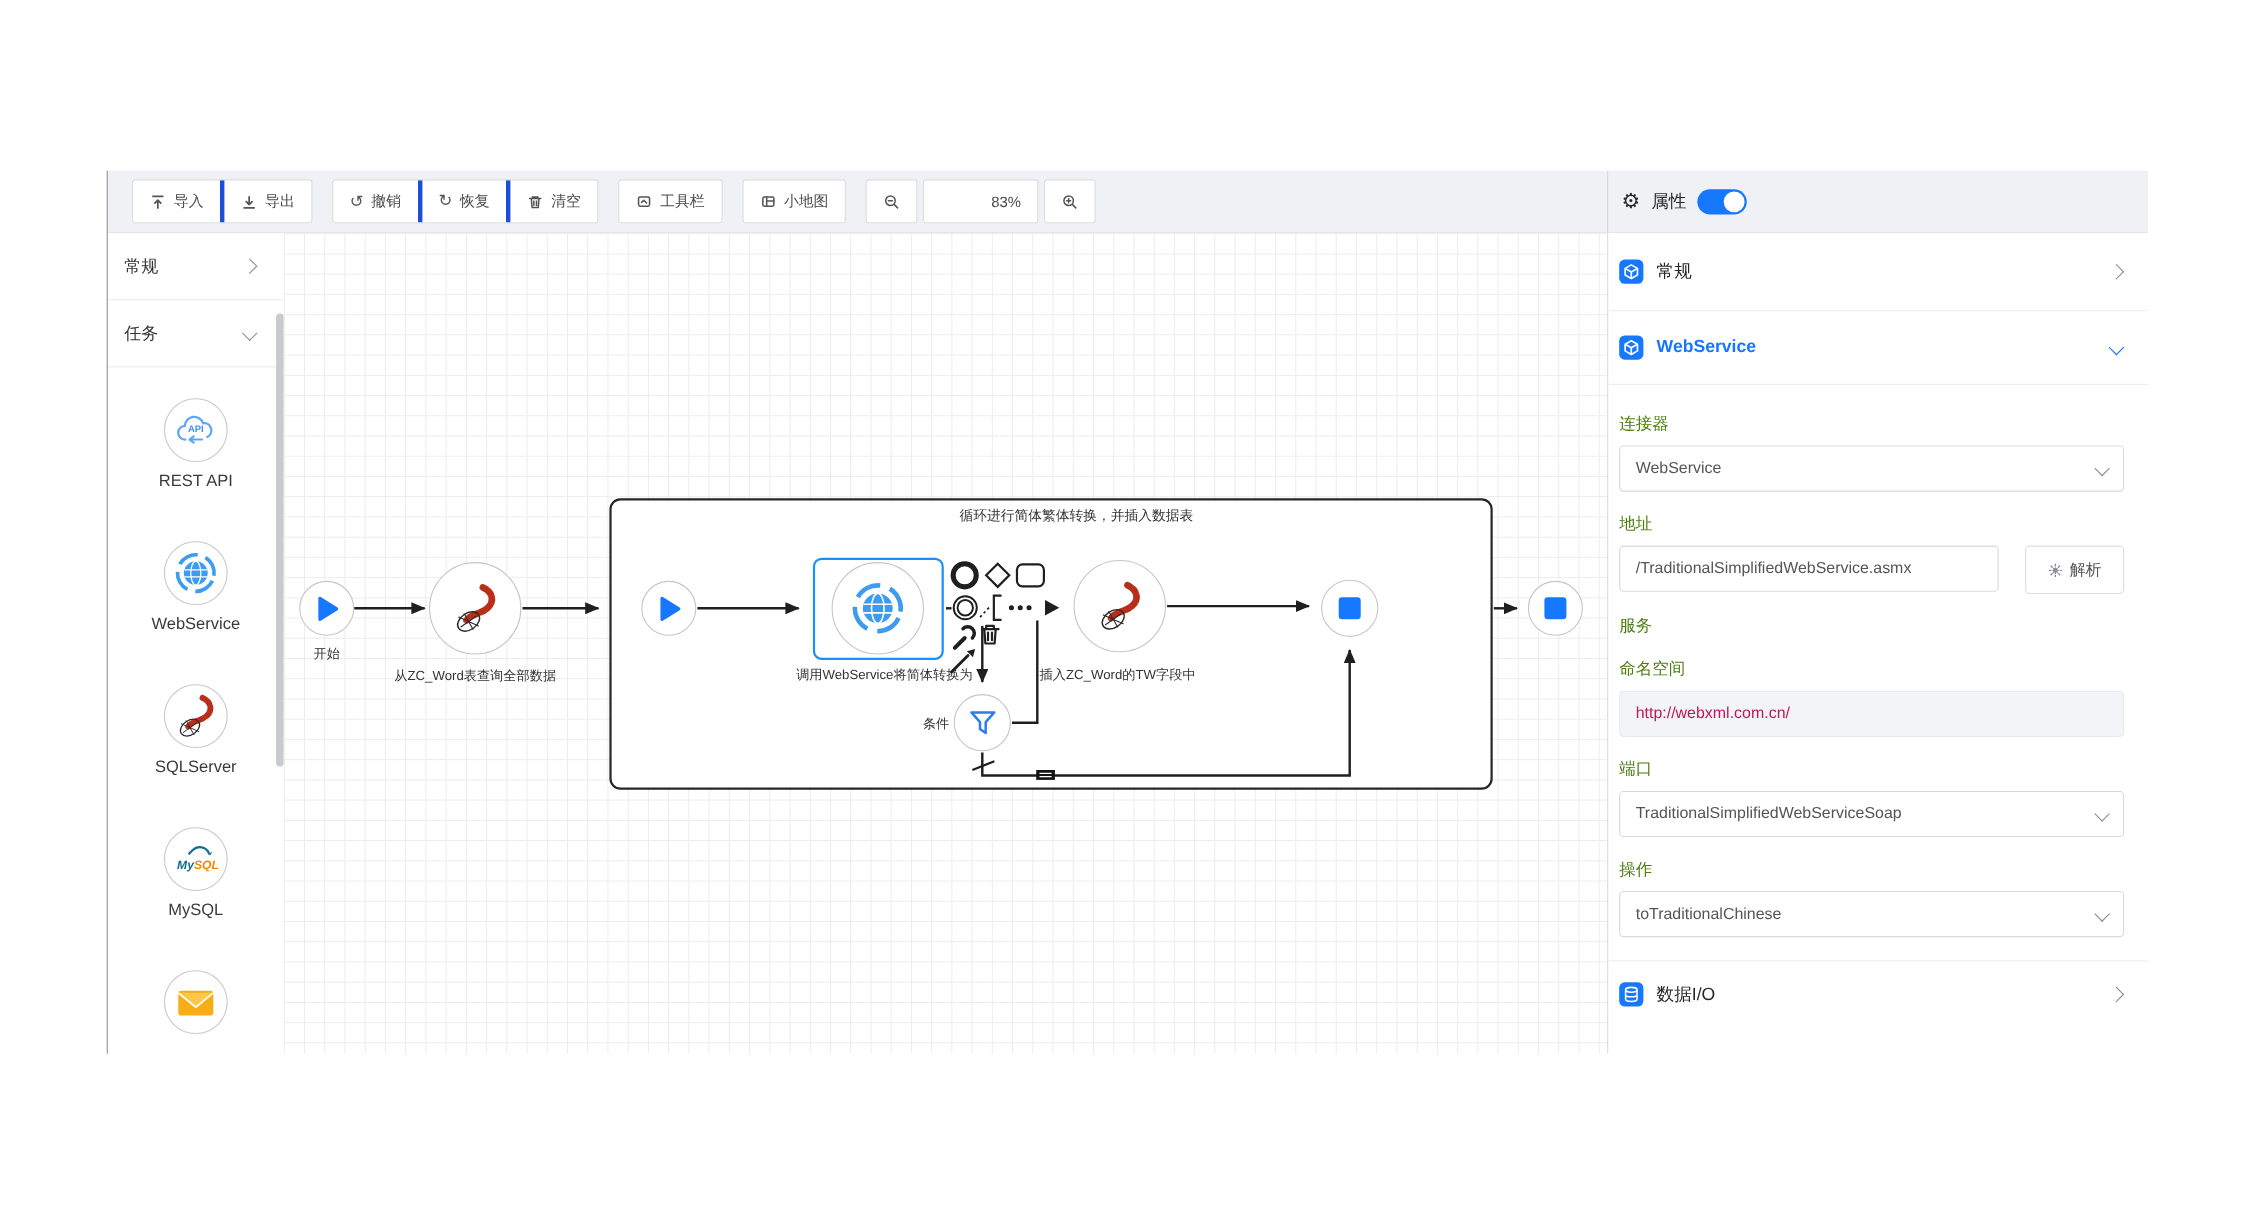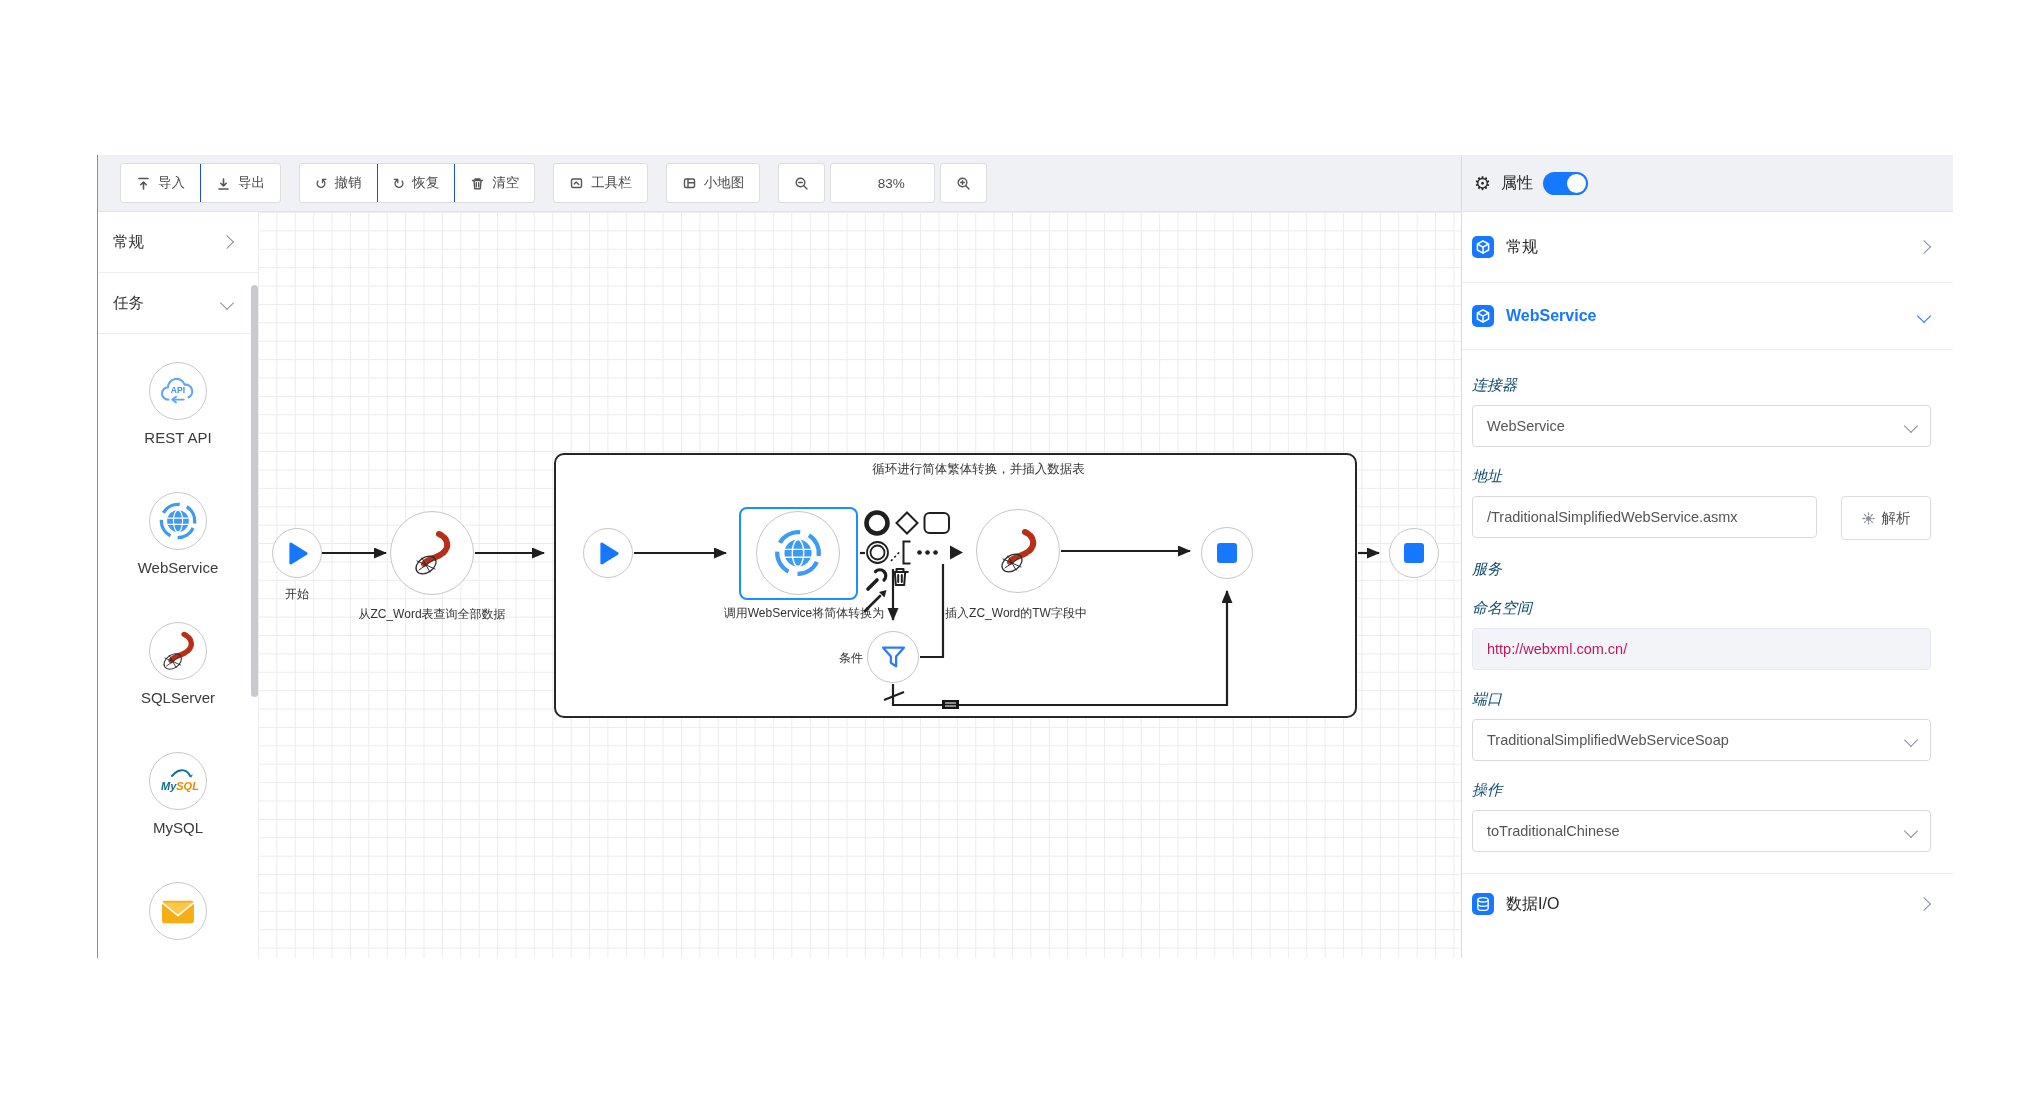--- a/index.html
+++ b/index.html
@@ -10,23 +10,23 @@
 
   
   .topbar{position:absolute;top:0;left:0;right:0;height:57px;background:#f0f1f4;
           border-bottom:1px solid #e2e3e6;display:flex;box-sizing:border-box;}
   .topbar-left{width:1363px;display:flex;align-items:center;padding-left:22px;box-sizing:border-box;flex:none;}
   .topbar-right{flex:1;border-left:1px solid #d6d8dc;display:flex;align-items:center;
                 padding-left:12px;gap:10px;box-sizing:border-box;}
   .tb-group{display:flex;background:#fff;border:1px solid #dcdddf;border-radius:3px;height:38px;
             align-items:stretch;margin-right:18px;}
   .tb-btn{display:flex;align-items:center;gap:7px;padding:0 15px;font-size:13.5px;color:#4a4a4a;cursor:pointer;justify-content:flex-end;}
-  .tb-btn + .tb-btn{border-left:1px solid #1d4ed8;}
+  .tb-btn + .tb-btn{border-left:4px solid #1d4ed8;font-family:Liberation Serif, serif;}
   .tb-solo{margin-right:5px;}
-  .tb-zoomval{width:56px;justify-content:center;padding-left:32px;}
+  .tb-zoomval{width:56px;padding-left:32px;}
   .uglyph{font-size:15px;line-height:1;color:#555;}
   .ticon{flex:none;display:block;}
 
   
   .sidebar{position:absolute;top:57px;left:0;width:160px;bottom:0;background:#fff;overflow:hidden;}
   .side-head{height:60px;display:flex;align-items:center;justify-content:space-between;
              padding:0 26px 0 15px;border-bottom:1px solid #ededed;font-size:15.5px;color:#333;cursor:pointer;}
   .pal-item{display:flex;flex-direction:column;align-items:center;margin-top:46px;cursor:grab;}
   .pal-item.first{margin-top:28px;}
   .pal-circle{width:58px;height:58px;border:1px solid #c9c9c9;border-radius:50%;background:#fff;
@@ -68,21 +68,21 @@
   .sec-row{display:flex;align-items:center;gap:12px;padding:0 24px 0 10px;border-bottom:1px solid #ededed;cursor:pointer;}
   .sec-row.general{height:70px;}
   .sec-row.webservice{height:66px;}
   .sec-row.dataio{height:60px;border-bottom:none;border-top:1px solid #ededed;margin-top:21px;text-align:right;}
   .sec-icon{width:22px;height:22px;border-radius:5px;background:#1677ff;display:flex;
             align-items:center;justify-content:center;flex:none;}
   .sec-label{font-size:16px;color:#262626;}
   .sec-label.blue{color:#1677ff;font-weight:700;}
   .sec-chev{margin-left:auto;}
   .form{padding:0 22px 0 10px;}
-  .f-label{font-size:15px;color:#0c4a6e;margin:20px 0 10px;font-style:italic;}
+  .f-label{font-size:15px;color:#4d7c0f;margin:20px 0 10px;}
   .f-label.first{margin-top:26px;}
   .f-select{height:42px;border:1px solid #d9d9d9;border-radius:4px;display:flex;align-items:center;
             justify-content:space-between;padding:0 14px;font-size:14.5px;color:#555;background:#fff;
             box-sizing:border-box;cursor:pointer;}
   .f-input{height:42px;width:100%;box-sizing:border-box;border:1px solid #d9d9d9;border-radius:4px;
            padding:0 14px;font-size:14.5px;color:#555;font-family:inherit;background:#fff;outline:none;}
   .f-input.disabled{background:#f2f4f8;border-color:#e6e9ef;color:#be185d;}
   .addr-row{display:flex;gap:24px;}
   .addr-row .f-input{flex:1;width:auto;}
   .parse-btn{width:88px;height:42px;flex:none;border:1px solid #dcdddf;border-radius:4px;background:#fff;

